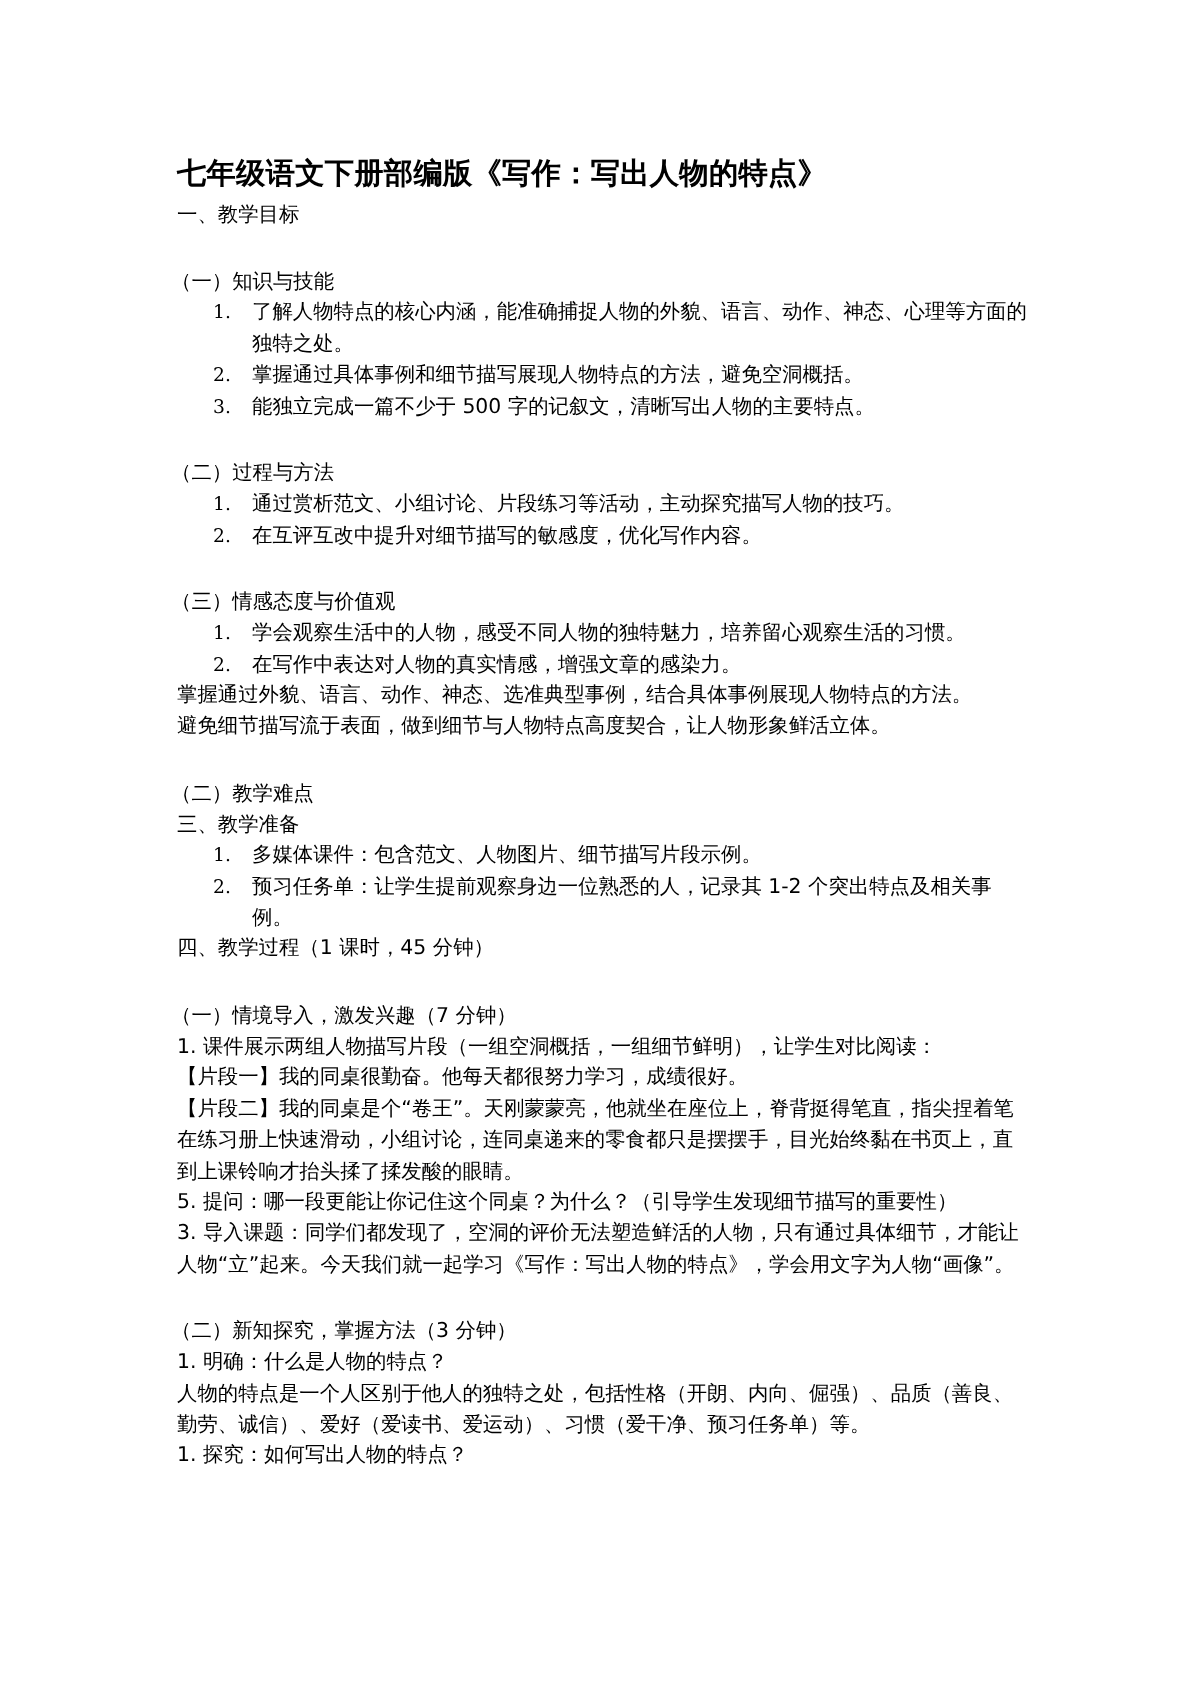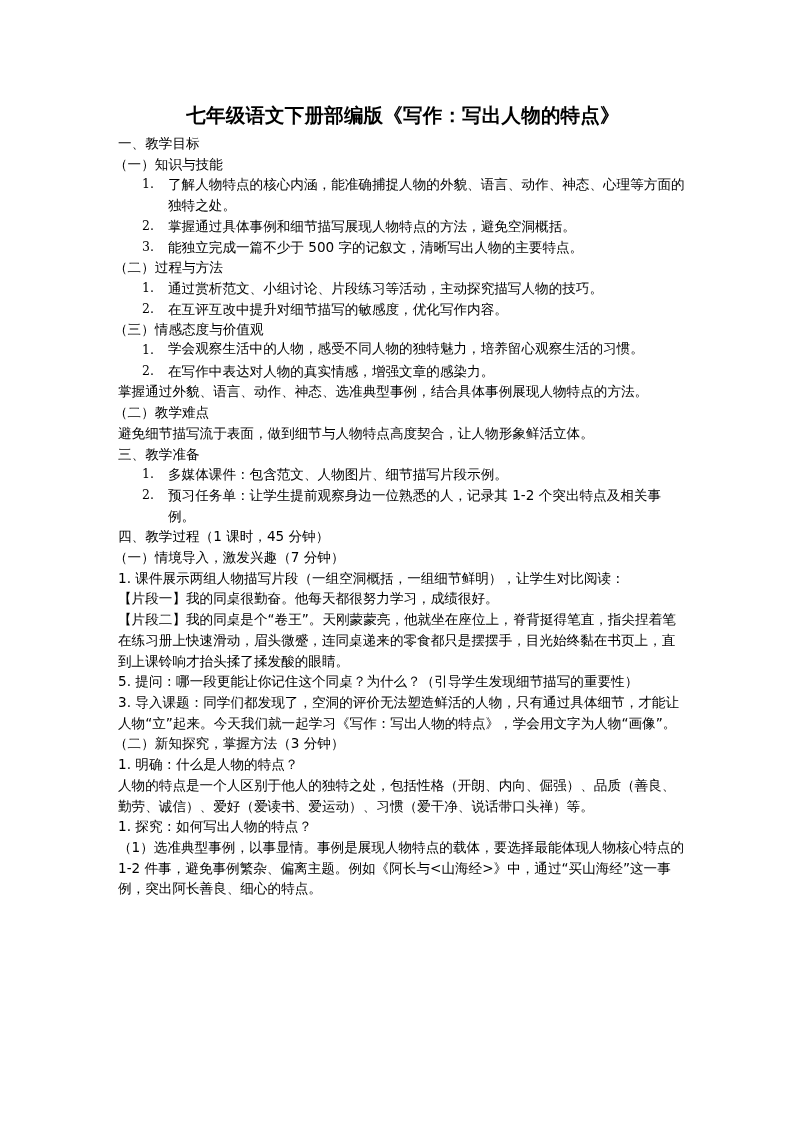--- a/index.html
+++ b/index.html
@@ -19,34 +19,33 @@
       position: absolute;
       left: 118px;
       top: 100px;
       width: 570px;
     }
     .title {
       font-family: "DejaVu Serif", "Liberation Serif", serif;
       font-weight: bold;
       font-size: 19.5px;
       line-height: 32px;
-      text-align: center;
       margin: 0 0 1px 0;
       letter-spacing: 0.2px;
       white-space: nowrap;
     }
     .line {
       font-size: 13.6px;
       line-height: 20.7px;
       white-space: normal;
       word-break: break-all;
       margin: 0;
     }
     .h1 { padding-left: 0; }
-    .h2 { padding-left: 0; margin-left: -4px; }
+    .h2 { padding-left: 0; margin-left: -4px; margin-top: 24px; }
     .para { padding-left: 0; }
     .li {
       position: relative;
       padding-left: 50px;
     }
     .li .num {
       position: absolute;
       left: 24px;
       top: 0;
       font-family: "DejaVu Serif", "Liberation Serif", serif;
@@ -83,48 +82,47 @@
     <span class="txt">通过赏析范文、小组讨论、片段练习等活动，主动探究描写人物的技巧。</span>
   </div>
   <div class="line li">
     <span class="num">2.</span>
     <span class="txt">在互评互改中提升对细节描写的敏感度，优化写作内容。</span>
   </div>
 
   <div class="line h2">（三）情感态度与价值观</div>
   <div class="line li">
     <span class="num">1.</span>
-    <span class="txt" style="white-space:nowrap;font-family:Liberation Mono, monospace;">学会观察生活中的人物，感受不同人物的独特魅力，培养留心观察生活的习惯。</span>
+    <span class="txt" style="white-space:nowrap;">学会观察生活中的人物，感受不同人物的独特魅力，培养留心观察生活的习惯。</span>
   </div>
   <div class="line li">
     <span class="num">2.</span>
     <span class="txt">在写作中表达对人物的真实情感，增强文章的感染力。</span>
   </div>
 
   <div class="line para">掌握通过外貌、语言、动作、神态、选准典型事例，结合具体事例展现人物特点的方法。</div>
+  <div class="line para">避免细节描写流于表面，做到细节与人物特点高度契合，让人物形象鲜活立体。</div>
   <div class="line h2">（二）教学难点</div>
-  <div class="line para">避免细节描写流于表面，做到细节与人物特点高度契合，让人物形象鲜活立体。</div>
 
   <div class="line h1">三、教学准备</div>
   <div class="line li">
     <span class="num">1.</span>
     <span class="txt">多媒体课件：包含范文、人物图片、细节描写片段示例。</span>
   </div>
   <div class="line li">
     <span class="num">2.</span>
     <span class="txt">预习任务单：让学生提前观察身边一位熟悉的人，记录其 1-2 个突出特点及相关事例。</span>
   </div>
 
   <div class="line h1">四、教学过程（1 课时，45 分钟）</div>
   <div class="line h2">（一）情境导入，激发兴趣（7 分钟）</div>
   <div class="line para">1. 课件展示两组人物描写片段（一组空洞概括，一组细节鲜明），让学生对比阅读：</div>
   <div class="line para">【片段一】我的同桌很勤奋。他每天都很努力学习，成绩很好。</div>
-  <div class="line para">【片段二】我的同桌是个“卷王”。天刚蒙蒙亮，他就坐在座位上，脊背挺得笔直，指尖捏着笔在练习册上快速滑动，眉头微蹙，连同桌递来的零食都只是摆摆手，目光始终黏在书页上，直到上课铃响才抬头揉了揉发酸的眼睛。</div>
+  <div class="line para">【片段二】我的同桌是个“卷王”。天刚蒙蒙亮，他就坐在座位上，脊背挺得笔直，指尖捏着笔在练习册上快速滑动，小组讨论，连同桌递来的零食都只是摆摆手，目光始终黏在书页上，直到上课铃响才抬头揉了揉发酸的眼睛。</div>
   <div class="line para" style="white-space:nowrap;">5. 提问：哪一段更能让你记住这个同桌？为什么？（引导学生发现细节描写的重要性）</div>
   <div class="line para">3. 导入课题：同学们都发现了，空洞的评价无法塑造鲜活的人物，只有通过具体细节，才能让人物“立”起来。今天我们就一起学习《写作：写出人物的特点》，学会用文字为人物“画像”。</div>
 
   <div class="line h2">（二）新知探究，掌握方法（3 分钟）</div>
   <div class="line para">1. 明确：什么是人物的特点？</div>
-  <div class="line para">人物的特点是一个人区别于他人的独特之处，包括性格（开朗、内向、倔强）、品质（善良、勤劳、诚信）、爱好（爱读书、爱运动）、习惯（爱干净、说话带口头禅）等。</div>
+  <div class="line para">人物的特点是一个人区别于他人的独特之处，包括性格（开朗、内向、倔强）、品质（善良、勤劳、诚信）、爱好（爱读书、爱运动）、习惯（爱干净、预习任务单）等。</div>
   <div class="line para">1. 探究：如何写出人物的特点？</div>
-  <div class="line para">（1）选准典型事例，以事显情。事例是展现人物特点的载体，要选择最能体现人物核心特点的 1-2 件事，避免事例繁杂、偏离主题。例如《阿长与&lt;山海经&gt;》中，通过“买山海经”这一事例，突出阿长善良、细心的特点。</div>
 
 </div>
 
 </body></html>

